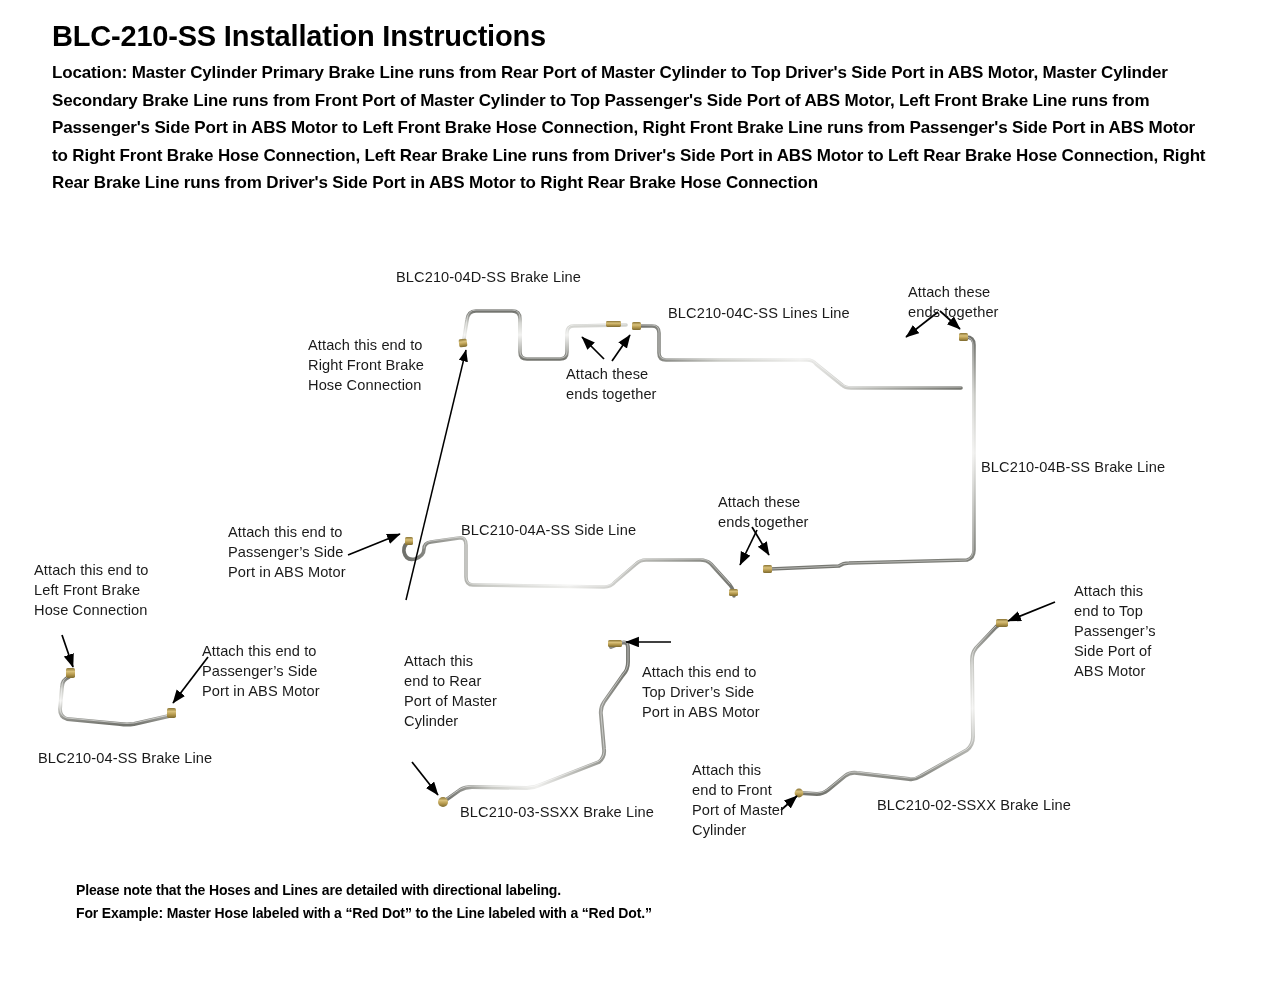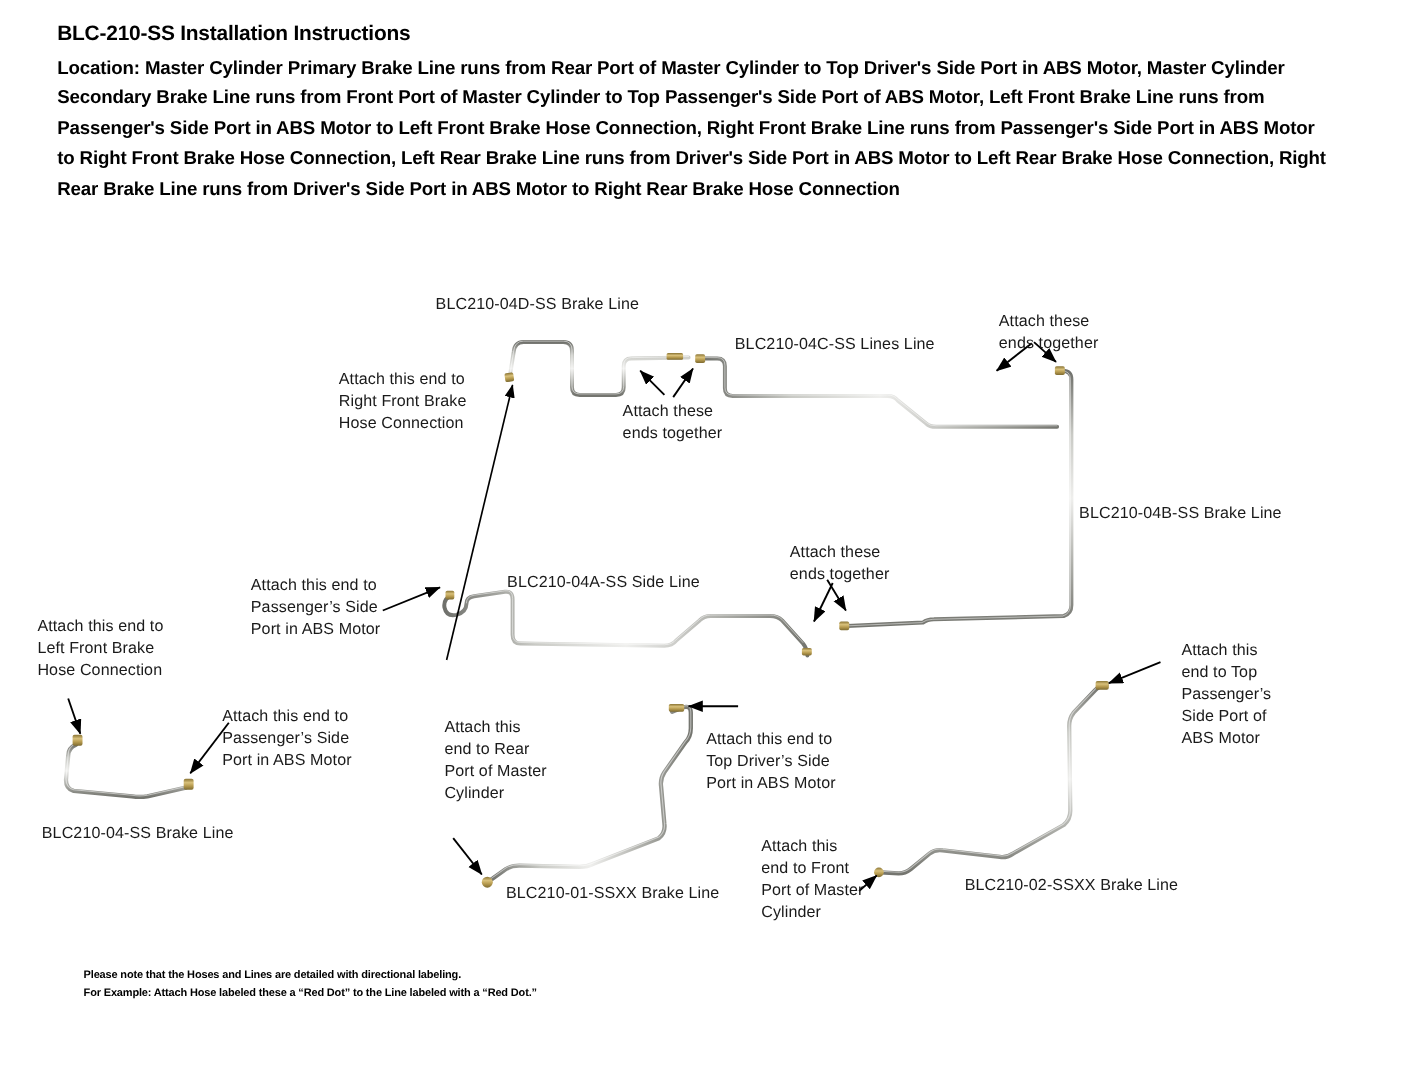--- a/index.html
+++ b/index.html
@@ -15,21 +15,21 @@
     font-family: "Liberation Sans", sans-serif;
     overflow: hidden;
   }
   .header-block {
     position: absolute;
     left: 52px;
     top: 20px;
     width: 1180px;
   }
   #doc-title {
-    font-size: 19px;
+    font-size: 29px;
     font-weight: bold;
     color: #000000;
     letter-spacing: -0.2px;
     line-height: 1.15;
     margin: 0 0 6px 0;
     font-family: "Liberation Sans", sans-serif;
   }
   #location-paragraph {
     font-size: 17px;
     font-weight: bold;
@@ -45,21 +45,21 @@
     top: 186px;
     font-size: 13.2px;
     font-weight: bold;
     color: #000000;
     letter-spacing: -0.1px;
   }
   #footer-block {
     position: absolute;
     left: 76px;
     top: 879px;
-    font-size: 10px;
+    font-size: 14px;
     font-weight: bold;
     color: #000000;
     line-height: 1.62;
     letter-spacing: -0.15px;
   }
   #footer-block div { white-space: nowrap; }
 
   #diagram-area {
     position: absolute;
     left: 0;
@@ -213,21 +213,21 @@
         <line x1="781" y1="585" x2="797" y2="571" marker-end="url(#arrowhead)"></line>
         <line x1="1055" y1="377" x2="1008" y2="396" marker-end="url(#arrowhead)"></line>
       </g>
     </svg>
 
     <div class="diagram-label" style="left:396px; top:43px;">BLC210-04D-SS Brake Line</div>
     <div class="diagram-label" style="left:668px; top:79px;">BLC210-04C-SS Lines Line</div>
     <div class="diagram-label" style="left:981px; top:233px;">BLC210-04B-SS Brake Line</div>
     <div class="diagram-label" style="left:461px; top:296px;">BLC210-04A-SS Side Line</div>
     <div class="diagram-label" style="left:38px; top:524px;">BLC210-04-SS Brake Line</div>
-    <div class="diagram-label" style="left:460px; top:578px;">BLC210-01-SSXX Brake Line</div>
+    <div class="diagram-label" style="left:460px; top:578px;">BLC210-03-SSXX Brake Line</div>
     <div class="diagram-label" style="left:877px; top:571px;">BLC210-02-SSXX Brake Line</div>
 
     <div class="diagram-label" style="left:308px; top:111px;">Attach this end to
 Right Front Brake
 Hose Connection</div>
     <div class="diagram-label" style="left:566px; top:140px;">Attach these
 ends together</div>
     <div class="diagram-label" style="left:908px; top:58px;">Attach these
 ends together</div>
     <div class="diagram-label" style="left:718px; top:268px;">Attach these
@@ -255,16 +255,16 @@
     <div class="diagram-label" style="left:1074px; top:357px;">Attach this
 end to Top
 Passenger’s
 Side Port of
 ABS Motor</div>
 
   </div>
 
   <div id="footer-block">
     <div>Please note that the Hoses and Lines are detailed with directional labeling.</div>
-    <div>For Example: Attach Hose labeled these a “Red Dot” to the Line labeled with a “Red Dot.”</div>
+    <div>For Example: Master Hose labeled with a “Red Dot” to the Line labeled with a “Red Dot.”</div>
   </div>
 
 </div>
 
 </body></html>

